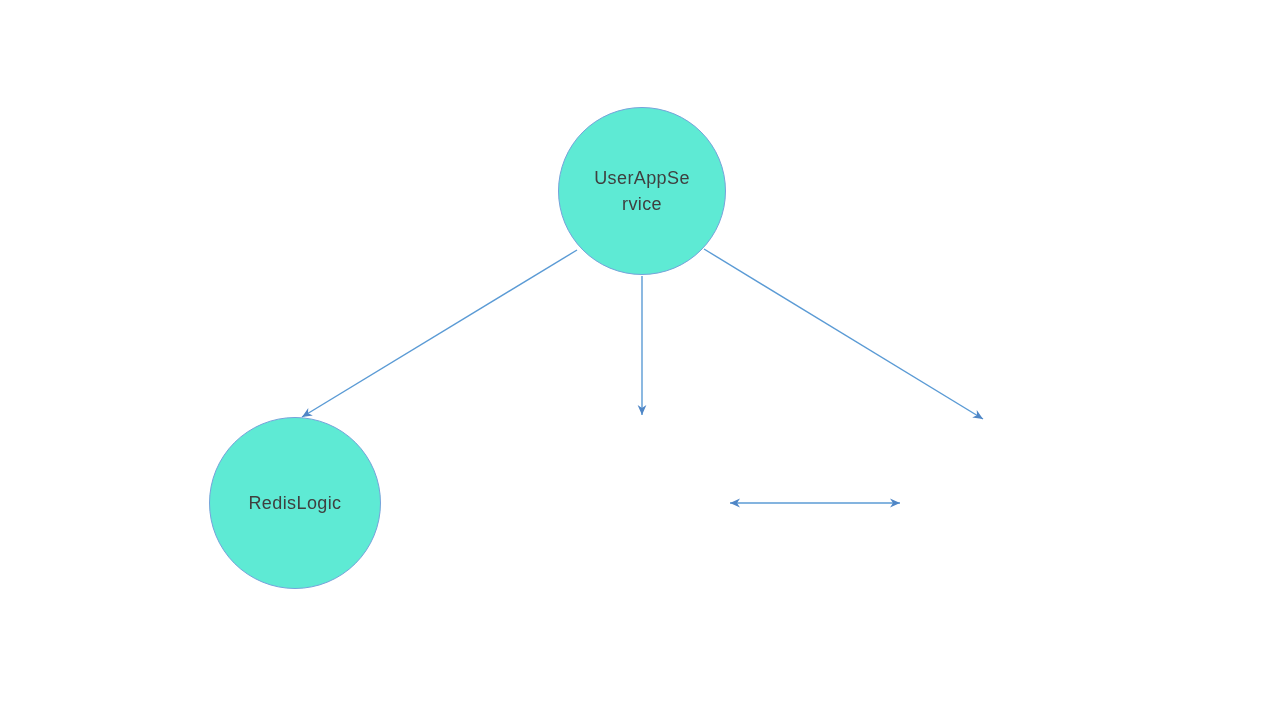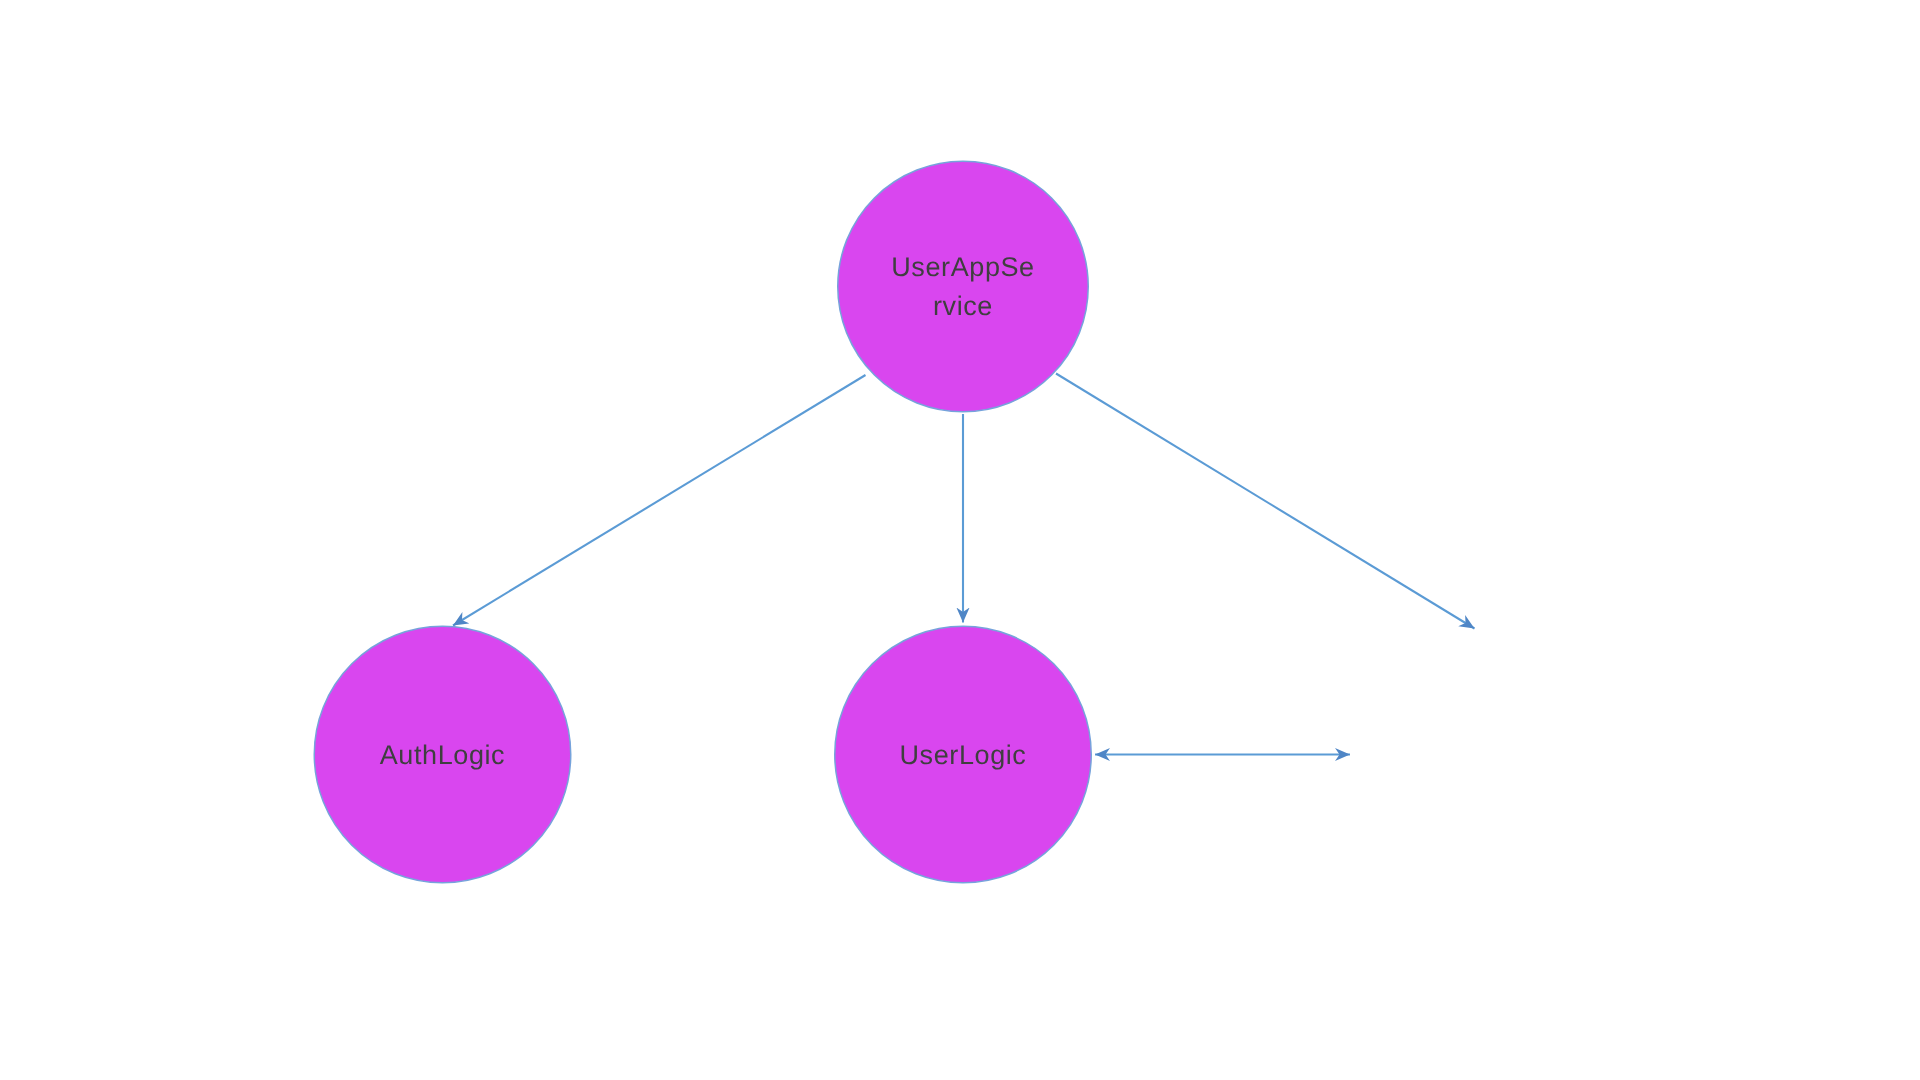--- a/index.html
+++ b/index.html
@@ -20,21 +20,21 @@
     left: 0;
     top: 0;
     width: 1280px;
     height: 720px;
   }
   .node {
     position: absolute;
     box-sizing: border-box;
     border: 1.4px solid #76a3db;
     border-radius: 50%;
-    background: #d946ef;
+    background: #5eead4;
     display: flex;
     flex-direction: column;
     align-items: center;
     justify-content: center;
     text-align: center;
     color: #3f3f3f;
     font-size: 18px;
     line-height: 26px;
     letter-spacing: 0.4px;
   }
@@ -67,21 +67,18 @@
 
     <line x1="730" y1="503" x2="900" y2="503" stroke="#5b9bd5" stroke-width="1.4" marker-start="url(#arrow-start)" marker-end="url(#arrow-end)"></line>
   </svg>
 
   <div class="node node-top">
     <span>UserAppSe</span>
     <span>rvice</span>
   </div>
 
   <div class="node node-left">
-    <span>AuthLogic</span>
+    <span>RedisLogic</span>
   </div>
 
-  <div class="node node-mid">
-    <span>UserLogic</span>
-  </div>
 
 
 </div>
 
 </body></html>

